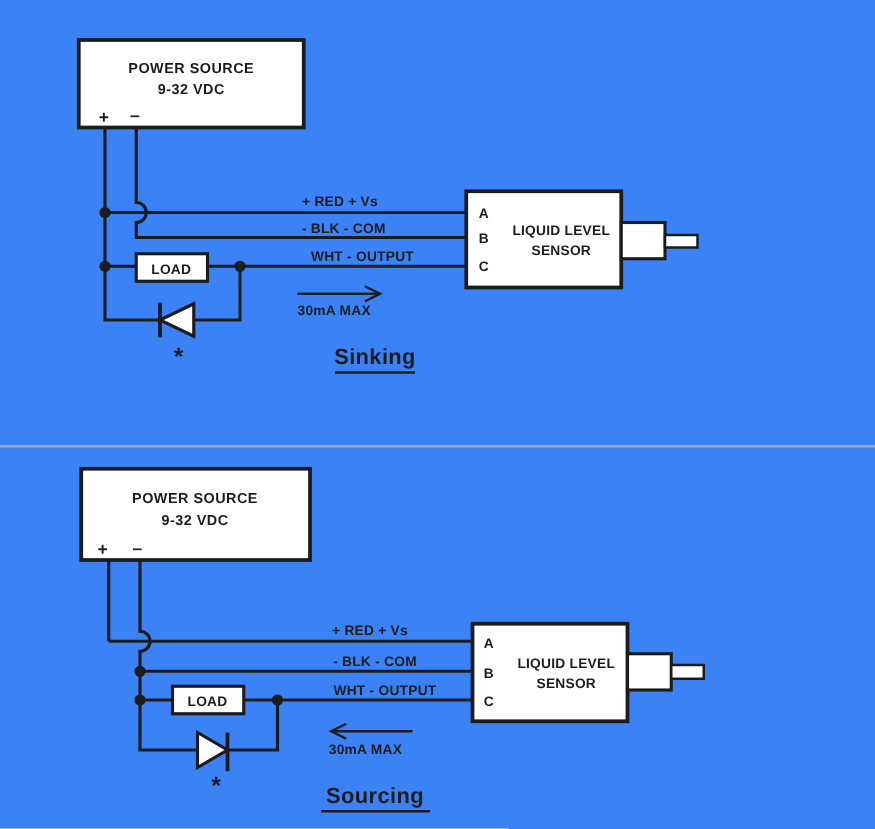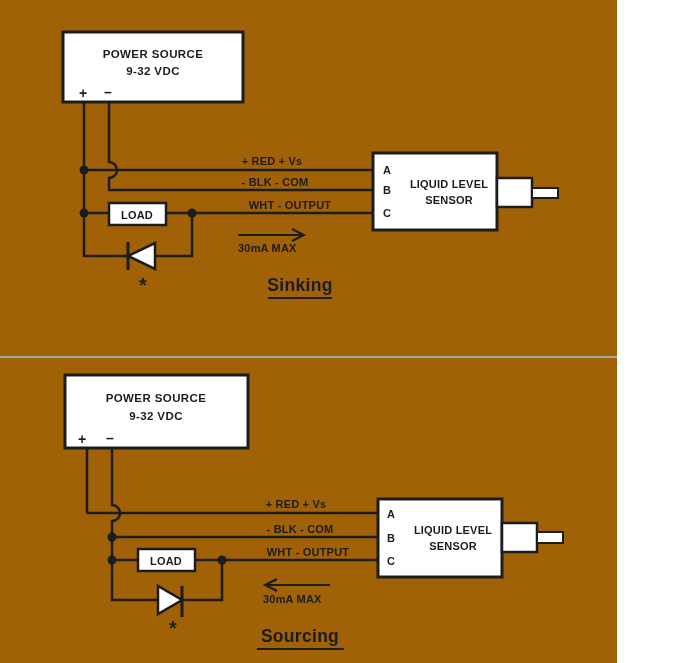--- a/index.html
+++ b/index.html
@@ -1,19 +1,19 @@
 <!DOCTYPE html>
 <html><head>
 <meta charset="utf-8">
 <style>
   html,body { margin:0; padding:0; background:#ffffff; }
   #page {
     position:relative;
-    width:617px; height:663px;
-    background:#a16207;
+    width:700px; height:663px;
+    background:#3b82f6;
     overflow:hidden;
     font-family:"Liberation Sans", sans-serif;
   }
   .diagram-svg { position:absolute; left:0; }
   #svg-sinking  { top:0; }
   #svg-sourcing { top:358px; }
   #separator {
     position:absolute; left:0; top:356px;
     width:700px; height:2px;
     background:#a6a6a6;

